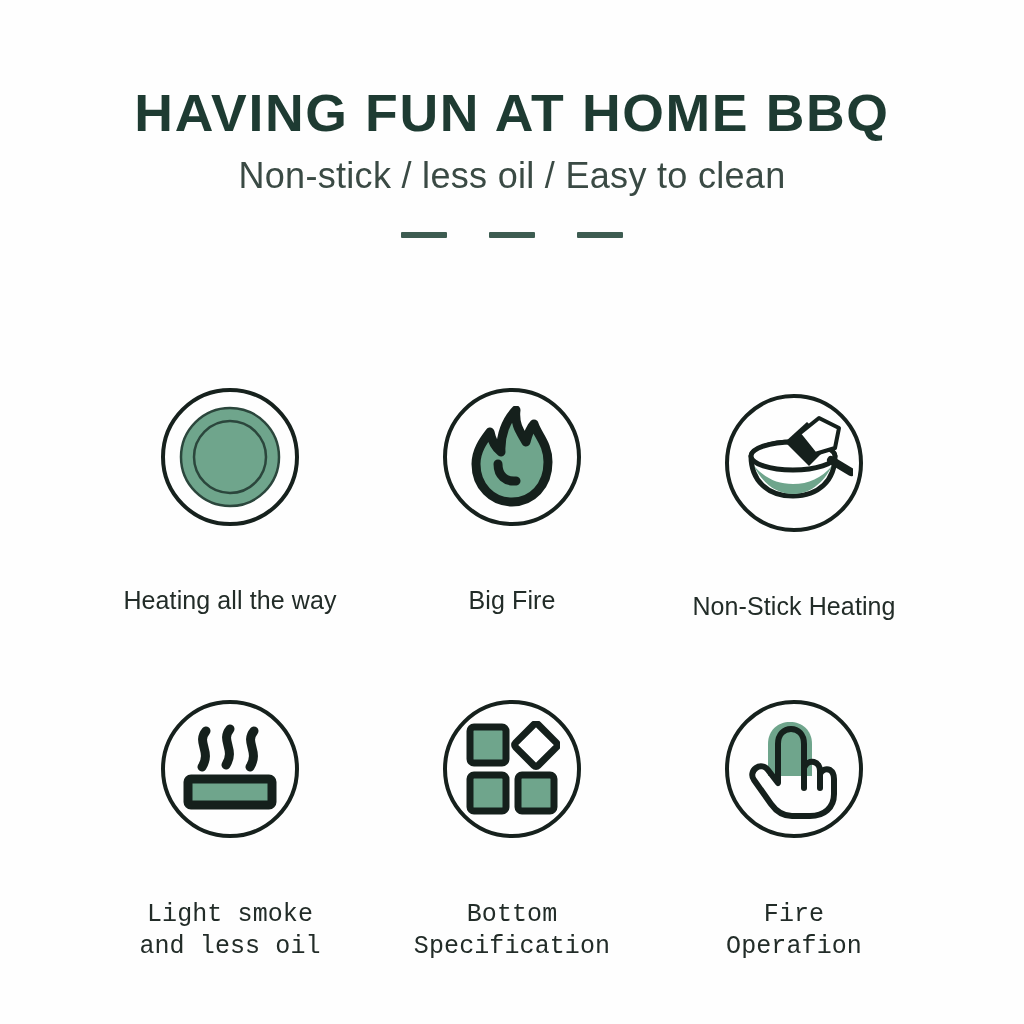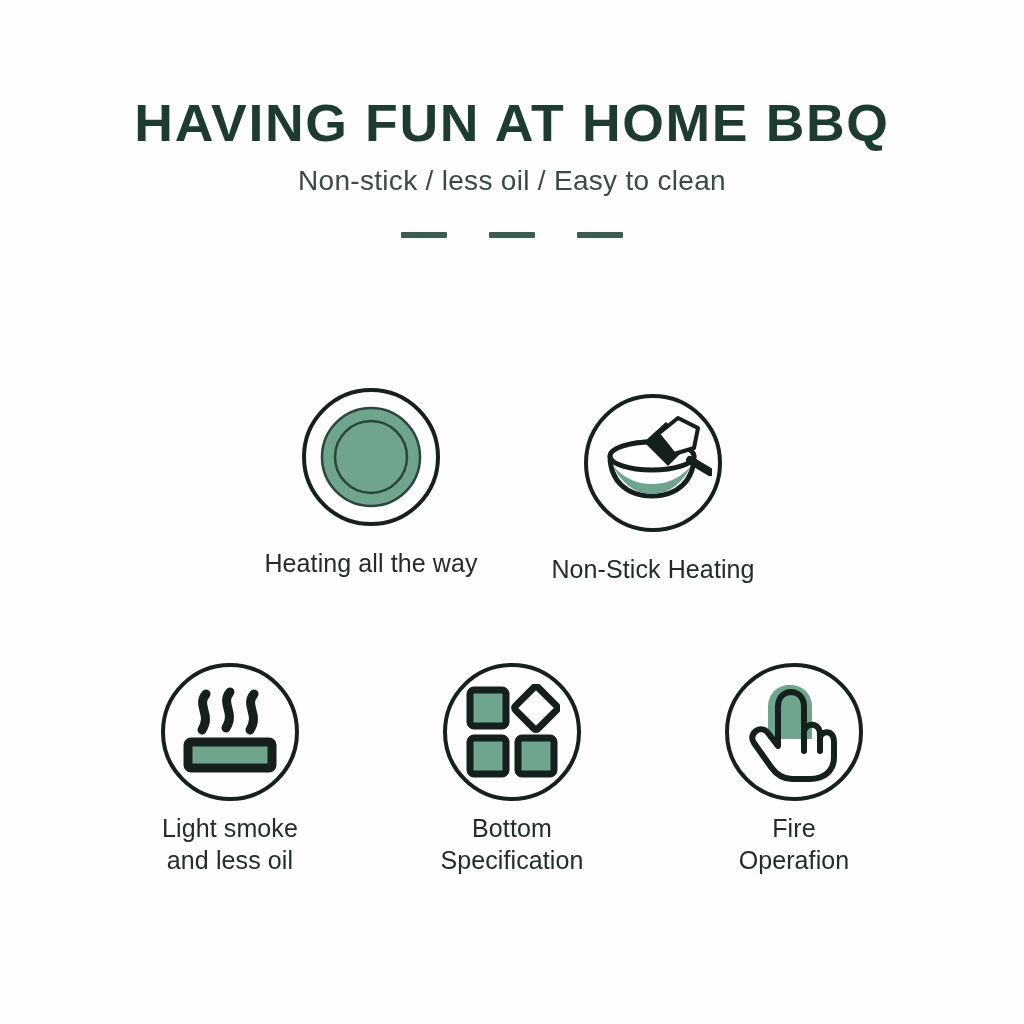--- a/index.html
+++ b/index.html
@@ -18,42 +18,42 @@
   #page {
     position: absolute;
     inset: 0;
     width: 1024px;
     height: 1024px;
   }
 
   
   .header {
     position: absolute;
-    top: 96px;
+    top: 86px;
     left: 0;
     width: 1024px;
     text-align: center;
   }
 
   .title {
     font-family: "Liberation Sans", sans-serif;
     font-weight: 700;
     font-size: 52px;
     letter-spacing: 1.6px;
     color: #1e3b32;
     line-height: 1.05;
     margin: 0;
     white-space: nowrap;
     transform: scaleX(1.03);
   }
 
   .subtitle {
     font-family: "Liberation Sans", sans-serif;
     font-weight: 400;
-    font-size: 28px;
+    font-size: 36px;
     color: #3a4a44;
     letter-spacing: 0.3px;
     margin: 14px 0 16px 0;
     white-space: nowrap;
   }
 
   
   .divider {
     position: absolute;
     top: 232px;
@@ -84,20 +84,21 @@
     justify-content: center;
     align-items: flex-start;
   }
   .row-2 { margin-top: 78px; }
 
   .cell {
     width: 282px;
     display: flex;
     flex-direction: column;
     align-items: center;
+    gap: 37px;
   }
   .cell-shift-down { padding-top: 6px; }
 
   .icon-circle {
     width: 138px;
     height: 138px;
     border-radius: 50%;
     border: 4px solid #16211d;
     background: #fefefe;
     display: flex;
@@ -112,21 +113,21 @@
   .cell-label {
     margin-top: 22px;
     font-family: "Liberation Sans", sans-serif;
     font-size: 25px;
     color: #222c28;
     text-align: center;
     line-height: 1.25;
     letter-spacing: 0.1px;
     white-space: pre-line;
   }
-  .label-lower { margin-top: 12px; }
+  .label-lower { margin-top: 24px; font-family: Liberation Mono, monospace; }
 </style>
 </head>
 <body>
 
 <div id="page">
 
   <div class="header">
     <h1 class="title">HAVING FUN AT HOME BBQ</h1>
     <p class="subtitle">Non-stick / less oil / Easy to clean</p>
   </div>
@@ -144,20 +145,37 @@
       <div class="cell">
         <div class="icon-circle">
           <svg width="118" height="118" viewBox="0 0 118 118">
             <circle cx="59" cy="59" r="49" fill="#6fa58c" stroke="#2b463c" stroke-width="2.5"></circle>
             <circle cx="59" cy="59" r="36" fill="#6fa58c" stroke="#2b463c" stroke-width="2.5"></circle>
           </svg>
         </div>
         <div class="cell-label">Heating all the way</div>
       </div>
 
+      <div class="cell">
+        <div class="icon-circle">
+          <svg width="96" height="102" viewBox="0 0 96 102">
+            <path d="M52 4
+                     C 50 20, 58 28, 62 36
+                     C 64 28, 66 22, 70 18
+                     C 74 30, 84 38, 84 56
+                     C 84 80, 68 96, 48 96
+                     C 28 96, 12 80, 12 58
+                     C 12 44, 20 34, 26 26
+                     C 28 36, 32 42, 37 46
+                     C 36 30, 42 14, 52 4 Z" fill="#6fa58c" stroke="#15201c" stroke-width="9" stroke-linejoin="round"></path>
+            <path d="M34 58 C 34 70, 42 76, 52 75" fill="none" stroke="#15201c" stroke-width="9" stroke-linecap="round"></path>
+          </svg>
+        </div>
+        <div class="cell-label">Big Fire</div>
+      </div>
 
       <div class="cell cell-shift-down">
         <div class="icon-circle">
           <svg width="118" height="118" viewBox="0 0 118 118">
 
             <path d="M16 52 C 16 46, 34 38, 58 38 C 82 38, 100 46, 100 52
                      C 100 76, 84 92, 58 92 C 32 92, 16 76, 16 52 Z" fill="#ffffff" stroke="#15201c" stroke-width="5"></path>
 
             <path d="M19 62 C 28 80, 42 90, 58 90 C 74 90, 88 80, 97 62
                      C 86 74, 74 80, 58 80 C 42 80, 30 74, 19 62 Z" fill="#6fa58c"></path>

